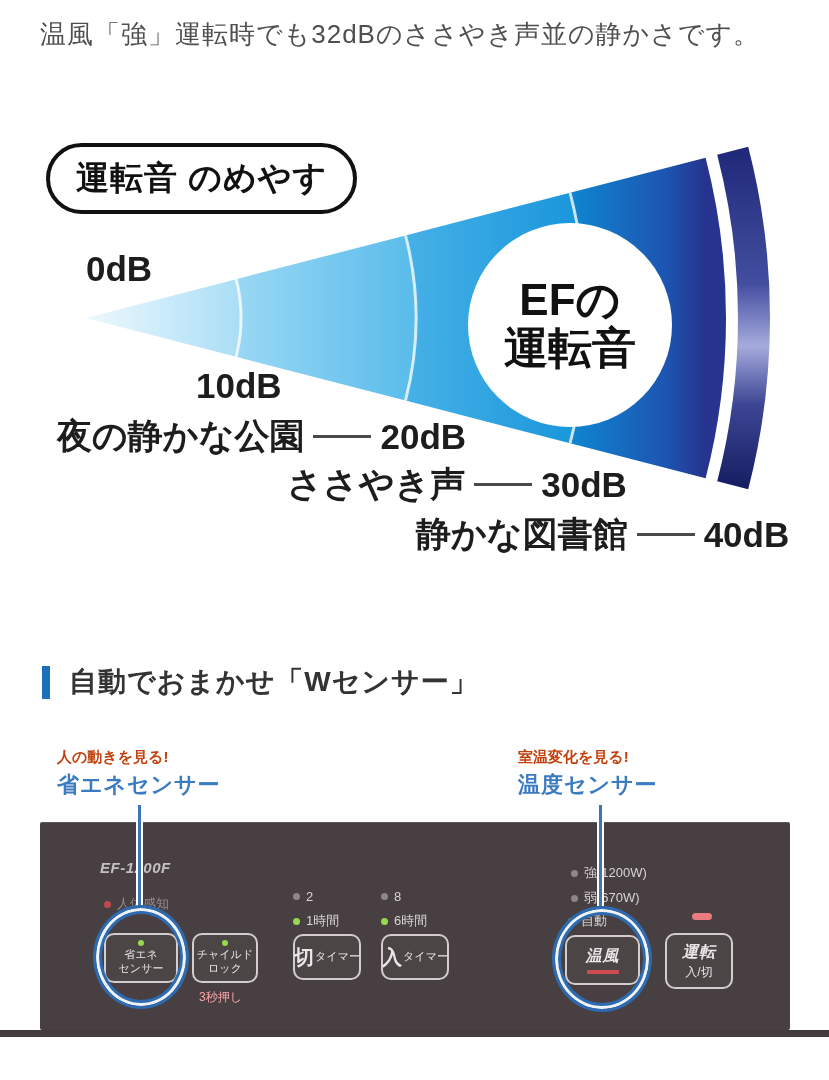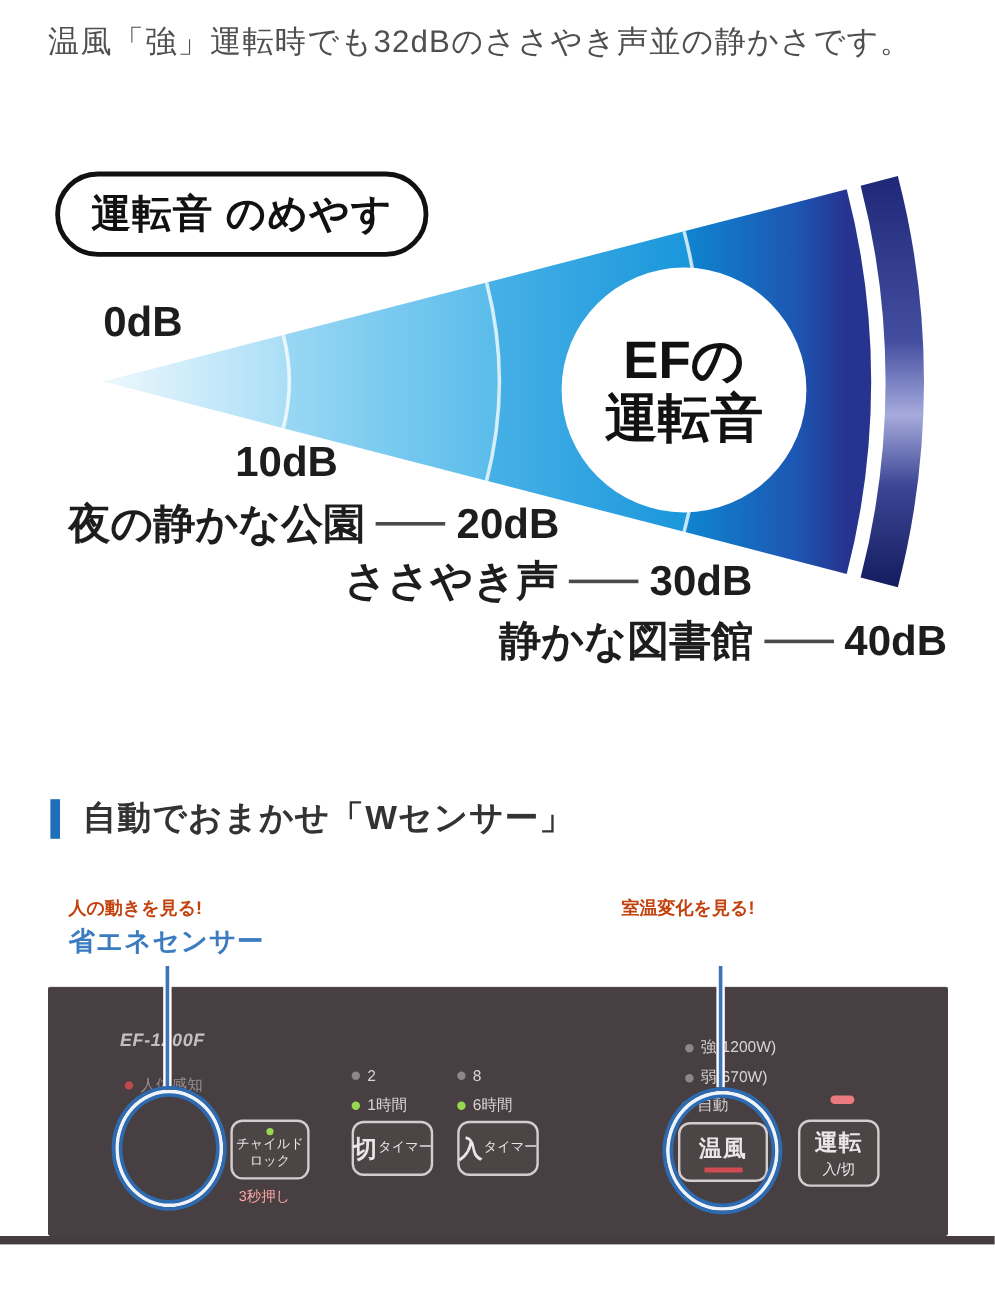--- a/index.html
+++ b/index.html
@@ -87,21 +87,21 @@
     color: #ece6e8; text-align: center; white-space: nowrap;
   }
   .btn-eco   { left: 64px;  top: 110px; width: 74px; height: 50px; }
   .btn-child { left: 152px; top: 110px; width: 66px; height: 50px; }
   .btn-offt  { left: 253px; top: 111px; width: 68px; height: 46px; flex-direction: row; gap: 1px; }
   .btn-ont   { left: 341px; top: 111px; width: 68px; height: 46px; flex-direction: row; gap: 1px; }
   .btn-warm  { left: 525px; top: 112px; width: 75px; height: 50px; }
   .btn-power { left: 625px; top: 110px; width: 68px; height: 56px; }
   .btn-line { font-size: 11px; line-height: 1.25; }
   .btn-big  { font-size: 20px; font-weight: bold; }
-  .btn-med  { font-size: 19px; font-weight: bold; letter-spacing: 1px; }
+  .btn-med  { font-size: 16px; font-weight: bold; letter-spacing: 1px; font-style: italic; }
   .btn-sub  { font-size: 12px; margin-top: 1px; }
   .btn-dot { width: 6px; height: 6px; border-radius: 50%; background: #97d84f; margin-bottom: 2px; }
   .warm-underline { width: 32px; height: 4px; background: #d04a52; margin-top: 3px; border-radius: 1px; }
   .child-note { left: 159px; top: 166px; font-size: 12px; color: #fca5a5; }
 
   .ring {
     border: 3px solid #2e6ab0; border-radius: 50%;
     box-shadow: inset 0 0 0 3px rgba(255,255,255,0.92), inset 0 0 0 6px #2e6ab0;
     z-index: 4; background: transparent;
   }
@@ -189,20 +189,21 @@
   <span class="accent-bar"></span>
   <span class="section-title">自動でおまかせ「Wセンサー」</span>
 </div>
 
 <div class="abs callout callout-left">
   <div class="callout-caption">人の動きを見る!</div>
   <div class="callout-name">省エネセンサー</div>
 </div>
 <div class="abs callout callout-right">
   <div class="callout-caption">室温変化を見る!</div>
+  <div class="callout-name">温度センサー</div>
 </div>
 <div class="abs callout-line line-left"></div>
 <div class="abs callout-line line-right"></div>
 
 <div class="abs panel">
   <div class="abs model">EF-1200F</div>
 
   <div class="abs ind-row human-row">
     <span class="dot dot-red"></span>
     <span>人体感知</span>
@@ -233,20 +234,25 @@
     <span class="dot dot-off"></span>
     <span>弱(670W)</span>
   </div>
   <div class="abs ind-row m3">
     <span class="dot dot-on"></span>
     <span>自動</span>
   </div>
 
   <div class="abs red-pill"></div>
 
+  <div class="abs pbtn btn-eco">
+    <span class="btn-dot"></span>
+    <span class="btn-line">省エネ</span>
+    <span class="btn-line">センサー</span>
+  </div>
   <div class="abs pbtn btn-child">
     <span class="btn-dot"></span>
     <span class="btn-line">チャイルド</span>
     <span class="btn-line">ロック</span>
   </div>
   <div class="abs child-note">3秒押し</div>
 
   <div class="abs pbtn btn-offt">
     <span class="btn-big">切</span>
     <span class="btn-line">タイマー</span>

